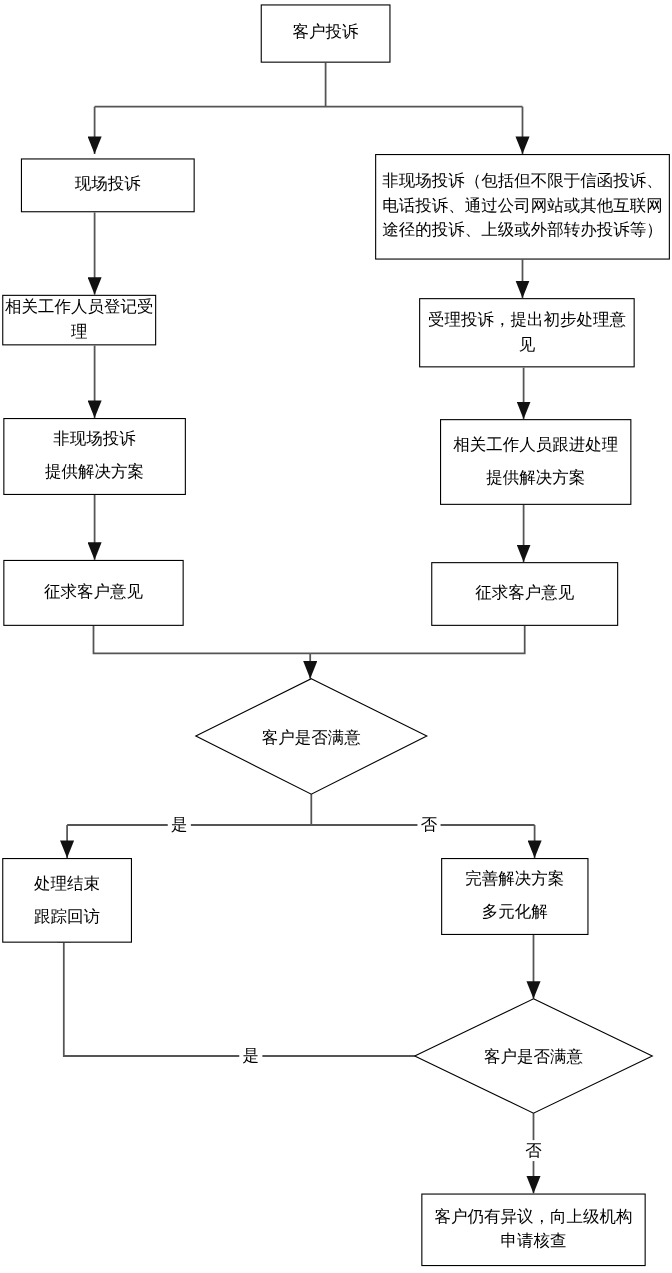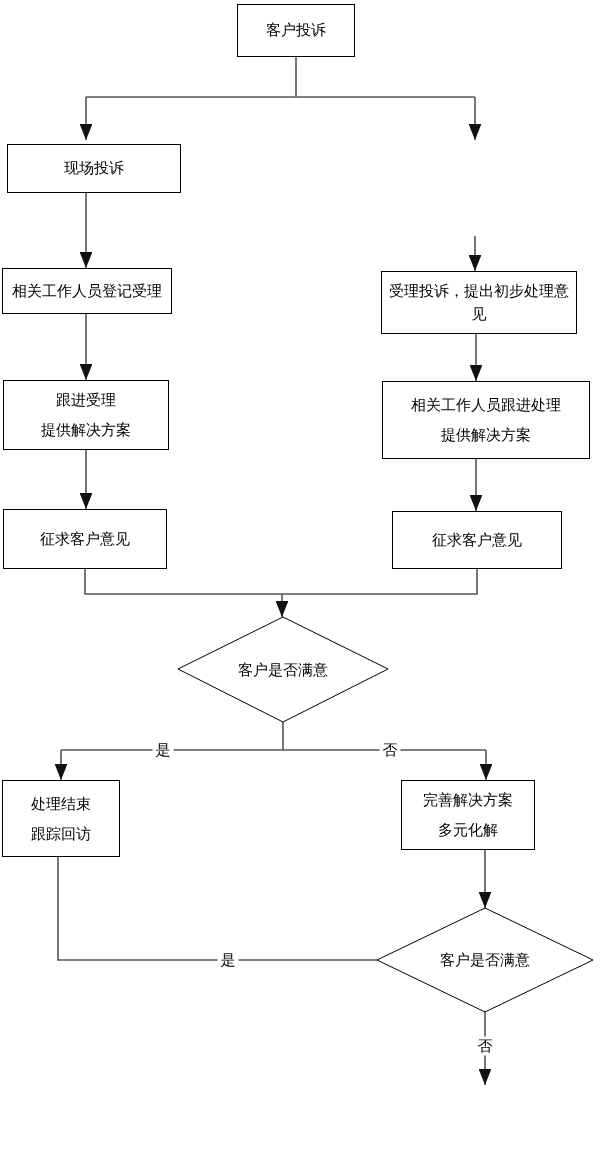--- a/index.html
+++ b/index.html
@@ -102,46 +102,48 @@
     </g>
 
     <g stroke="#000" stroke-width="1" fill="#fff">
       <polygon points="283,617 388,669 283,722 178,669"></polygon>
       <polygon points="485,908 593,960 485,1012 377,960"></polygon>
     </g>
   </svg>
 
   <div class="node" style="left:237px;top:4px;width:118px;height:53px">客户投诉</div>
 
-  <div class="node" style="left:7px;top:144px;width:174px;height:49px">现场投诉</div>
+  <div class="node" style="left:19px;top:144px;width:158px;height:49px">现场投诉</div>
 
+  <div class="node" style="left:341px;top:140px;width:268px;height:96px;line-height:1.5">非现场投诉（包括但不限于信函投诉、电话投诉、通过公司网站或其他互联网途径的投诉、上级或外部转办投诉等）</div>
 
-  <div class="node" style="left:2px;top:268px;width:170px;height:46px;padding:2px 1px">相关工作人员登记受理</div>
+  <div class="node" style="left:2px;top:268px;width:140px;height:46px;padding:2px 1px">相关工作人员登记受理</div>
 
   <div class="node" style="left:381px;top:271px;width:196px;height:63px">受理投诉，提出初步处理意见</div>
 
-  <div class="node loose" style="left:3px;top:380px;width:166px;height:70px">跟进受理
+  <div class="node loose" style="left:3px;top:380px;width:166px;height:70px">非现场投诉
 提供解决方案</div>
 
-  <div class="node loose" style="left:382px;top:381px;width:208px;height:78px;padding:2px 1px">相关工作人员跟进处理
+  <div class="node loose" style="left:400px;top:381px;width:174px;height:78px;padding:2px 1px">相关工作人员跟进处理
 提供解决方案</div>
 
   <div class="node" style="left:3px;top:509px;width:164px;height:60px">征求客户意见</div>
 
   <div class="node" style="left:392px;top:511px;width:170px;height:58px">征求客户意见</div>
 
   <div class="dtext" style="left:193px;top:655px;width:180px;height:30px">客户是否满意</div>
 
   <div class="dtext" style="left:395px;top:945px;width:180px;height:30px">客户是否满意</div>
 
   <div class="node loose" style="left:2px;top:780px;width:118px;height:77px">处理结束
 跟踪回访</div>
 
   <div class="node loose" style="left:401px;top:780px;width:134px;height:70px">完善解决方案
 多元化解</div>
 
+  <div class="node" style="left:383px;top:1085px;width:204px;height:66px">客户仍有异议，向上级机构申请核查</div>
 
   <div class="elabel" style="left:163px;top:750px">是</div>
   <div class="elabel" style="left:390px;top:750px">否</div>
   <div class="elabel" style="left:228px;top:960px">是</div>
   <div class="elabel" style="left:485px;top:1046px">否</div>
 
 </div>
 
 </body></html>

